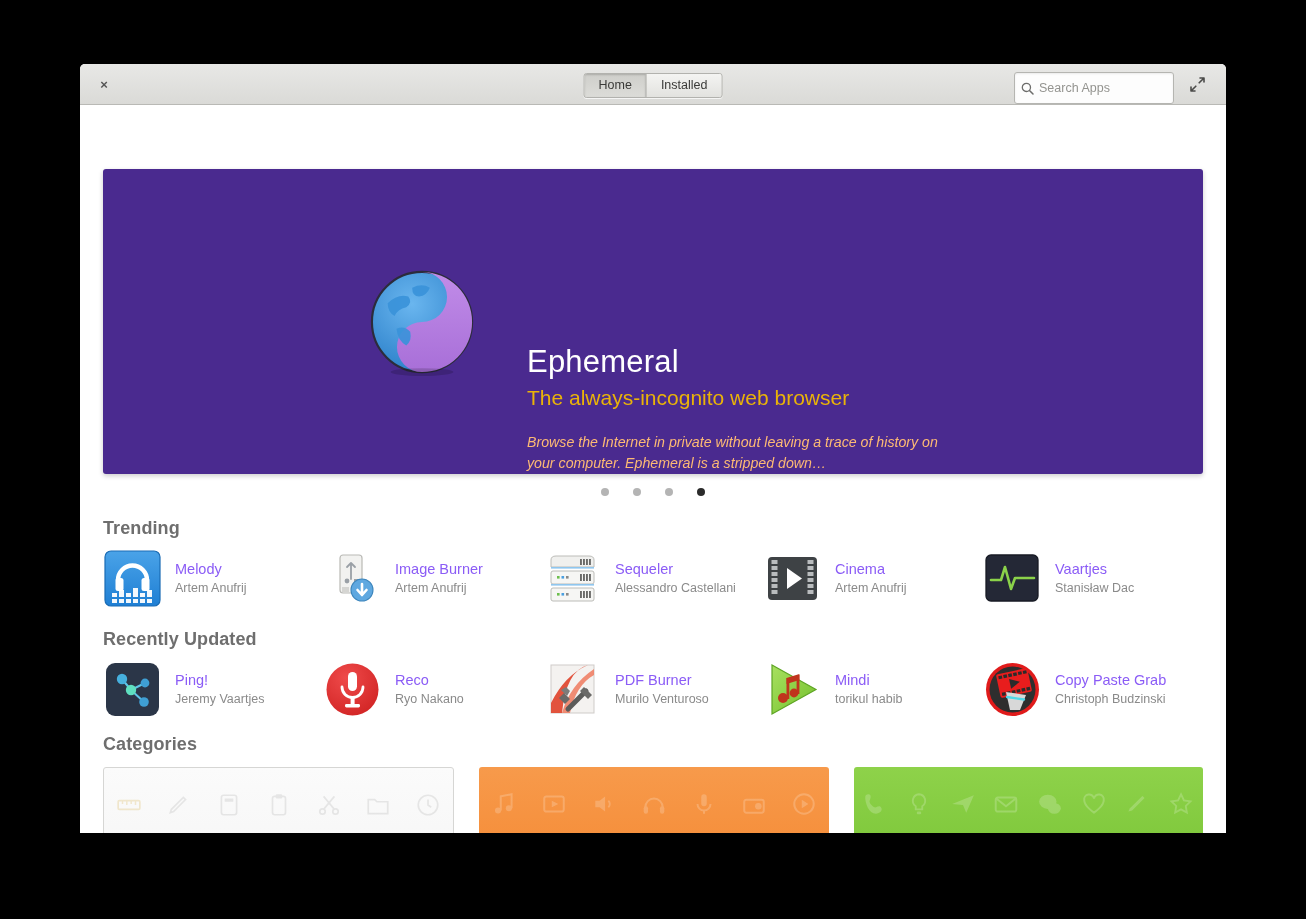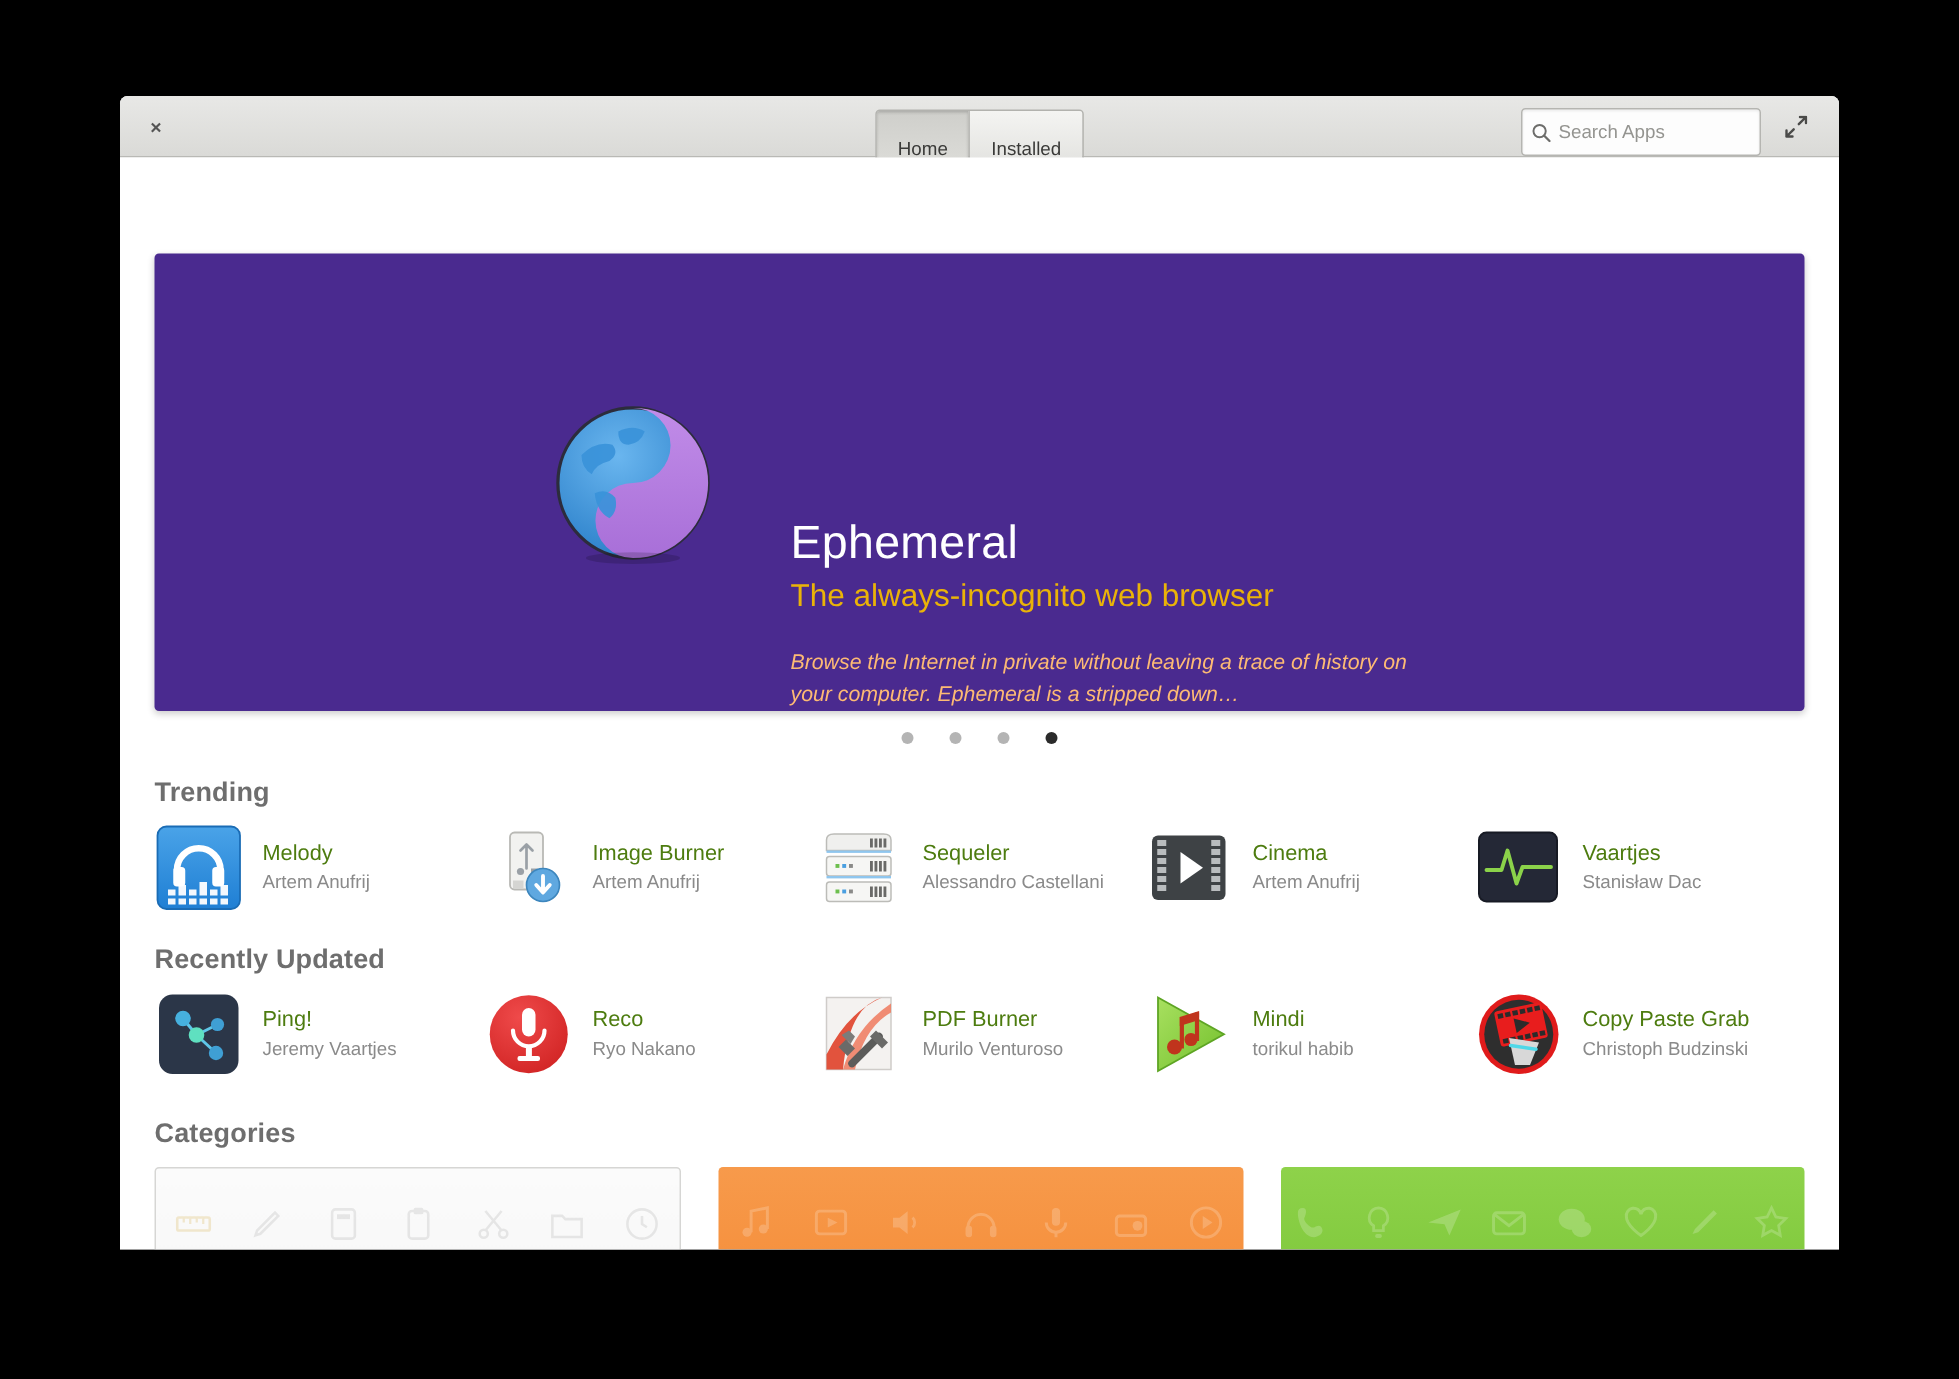--- a/index.html
+++ b/index.html
@@ -38,21 +38,21 @@
     position: absolute; left: 50%; transform: translateX(-50%);
     top: 9px;
     display: flex;
     border: 1px solid #b2b2ae;
     border-radius: 3px;
     overflow: hidden;
     box-shadow: 0 1px 0 rgba(255,255,255,0.7);
   }
   .mode-btn {
     font-size: 12.5px; color: #3a3a38;
-    padding: 17px 14px 4px 14px;
+    padding: 3px 14px 4px 14px;
     background: linear-gradient(to bottom, #f4f4f2, #e2e2df);
     cursor: default;
     line-height: 16px;
   }
   .mode-btn + .mode-btn { border-left: 1px solid #b2b2ae; }
   .mode-btn.active {
     background: linear-gradient(to bottom, #cfcfcb, #dcdcd8);
     box-shadow: inset 0 1px 2px rgba(0,0,0,0.18);
   }
   #search-wrap {
@@ -143,21 +143,21 @@
     display: flex; align-items: center;
     cursor: default;
     min-width: 0;
   }
   .app-icon {
     width: 58px; height: 58px; flex: 0 0 58px;
     display: flex; align-items: center; justify-content: center;
   }
   .app-meta { margin-left: 14px; min-width: 0; }
   .app-name {
-    font-size: 14.5px; color: #4d7c0f; line-height: 20px;
+    font-size: 14.5px; color: #8b5cf6; line-height: 20px;
     white-space: nowrap;
   }
   .app-author {
     font-size: 12.5px; color: #8a8a8a; line-height: 18px;
     white-space: nowrap;
   }
 
   
   #cat-row {
     display: flex; gap: 25px;
@@ -514,21 +514,21 @@
             <path d="M23 36 L40 38.5" stroke="#4fd8e8" stroke-width="2.3" stroke-linecap="round"></path>
           </svg>
         </div>
         <div class="app-meta">
           <div class="app-name">Copy Paste Grab</div>
           <div class="app-author">Christoph Budzinski</div>
         </div>
       </div>
     </div>
 
-    <div class="section-title" style="margin-top:27px">Categories</div>
+    <div class="section-title" style="margin-top:16px">Categories</div>
 
     <div id="cat-row">
 
       <div class="cat-card plain">
         <div class="cat-pattern">
           <svg width="26" height="26" viewBox="0 0 24 24">
             <rect x="2" y="8" width="20" height="8" rx="1" fill="none" stroke="#d0a020" stroke-width="1.6"></rect>
             <path d="M6 8v3M10 8v4M14 8v3M18 8v4" stroke="#d0a020" stroke-width="1.4"></path>
           </svg>
           <svg width="26" height="26" viewBox="0 0 24 24">

